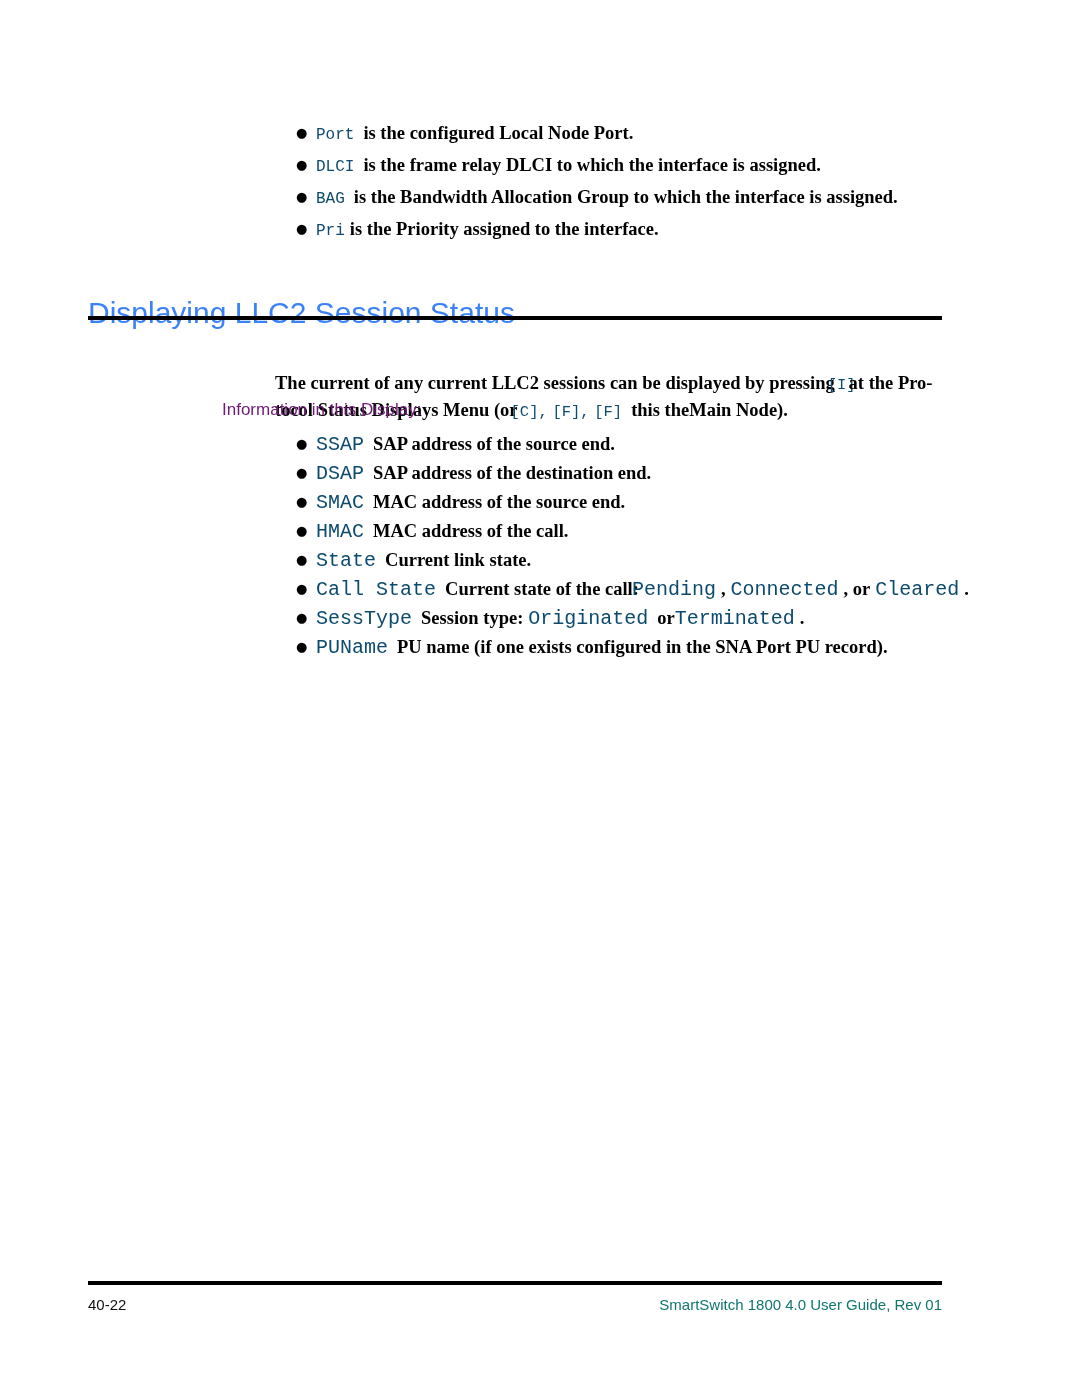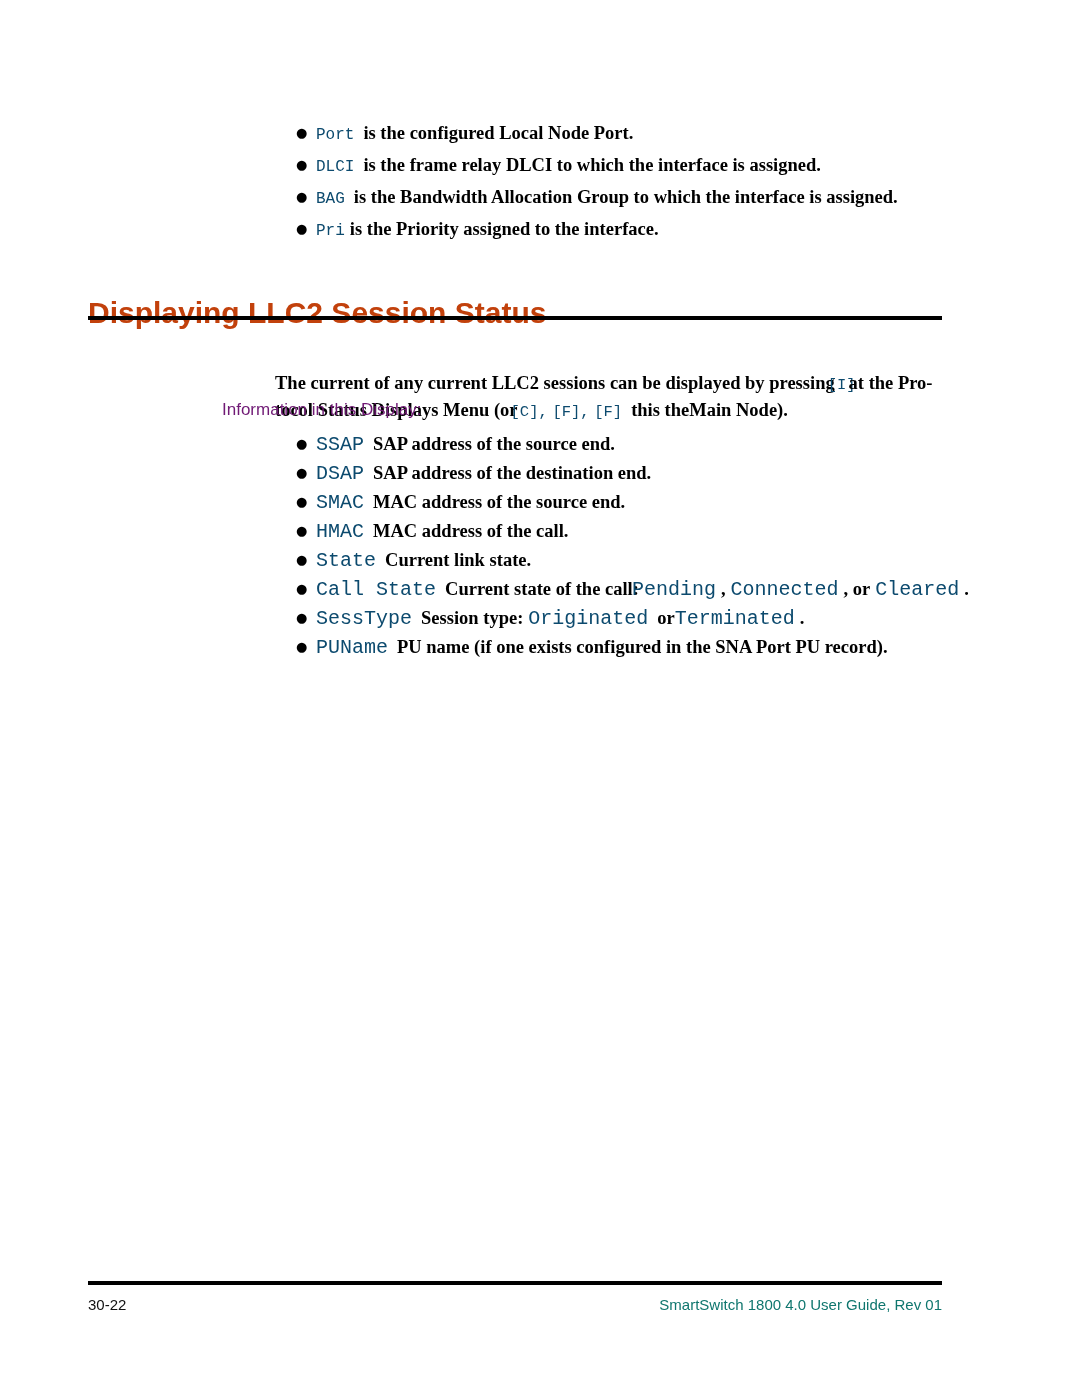--- a/index.html
+++ b/index.html
@@ -65,24 +65,24 @@
     line-height: 29px;
   }
   #top-list .teal { font-size: 16px; }
 
   
   #section-heading {
     position: absolute;
     left: 88px;
     top: 276px;
     font-family: "Liberation Sans", sans-serif;
-    font-weight: bold;
+    font-weight: normal;
     font-size: 30px;
     letter-spacing: 0px;
-    color: #c2410c;
+    color: #3b82f6;
   }
   #heading-rule {
     position: absolute;
     left: 88px;
     top: 316px;
     width: 854px;
     height: 4px;
     background: #000000;
   }
 
@@ -215,16 +215,16 @@
       <span class="teal">SessType</span><span class="gap"></span><span class="serif">Session type:</span><span class="gap-sm"></span><span class="teal">Originated</span><span class="gap"></span><span class="serif">or</span><span class="teal">Terminated</span><span class="gap-sm"></span><span class="serif">.</span>
     </li>
 
     <li>
       <span class="bullet">●</span>
       <span class="teal">PUName</span><span class="gap"></span><span class="serif">PU name (if one exists configured in the SNA Port PU record).</span>
     </li>
   </ul>
 
   <div id="footer-rule"></div>
-  <div id="footer-left">30-22</div>
+  <div id="footer-left">40-22</div>
   <div id="footer-right">SmartSwitch 1800 4.0 User Guide, Rev 01</div>
 
 </div>
 
 </body></html>

